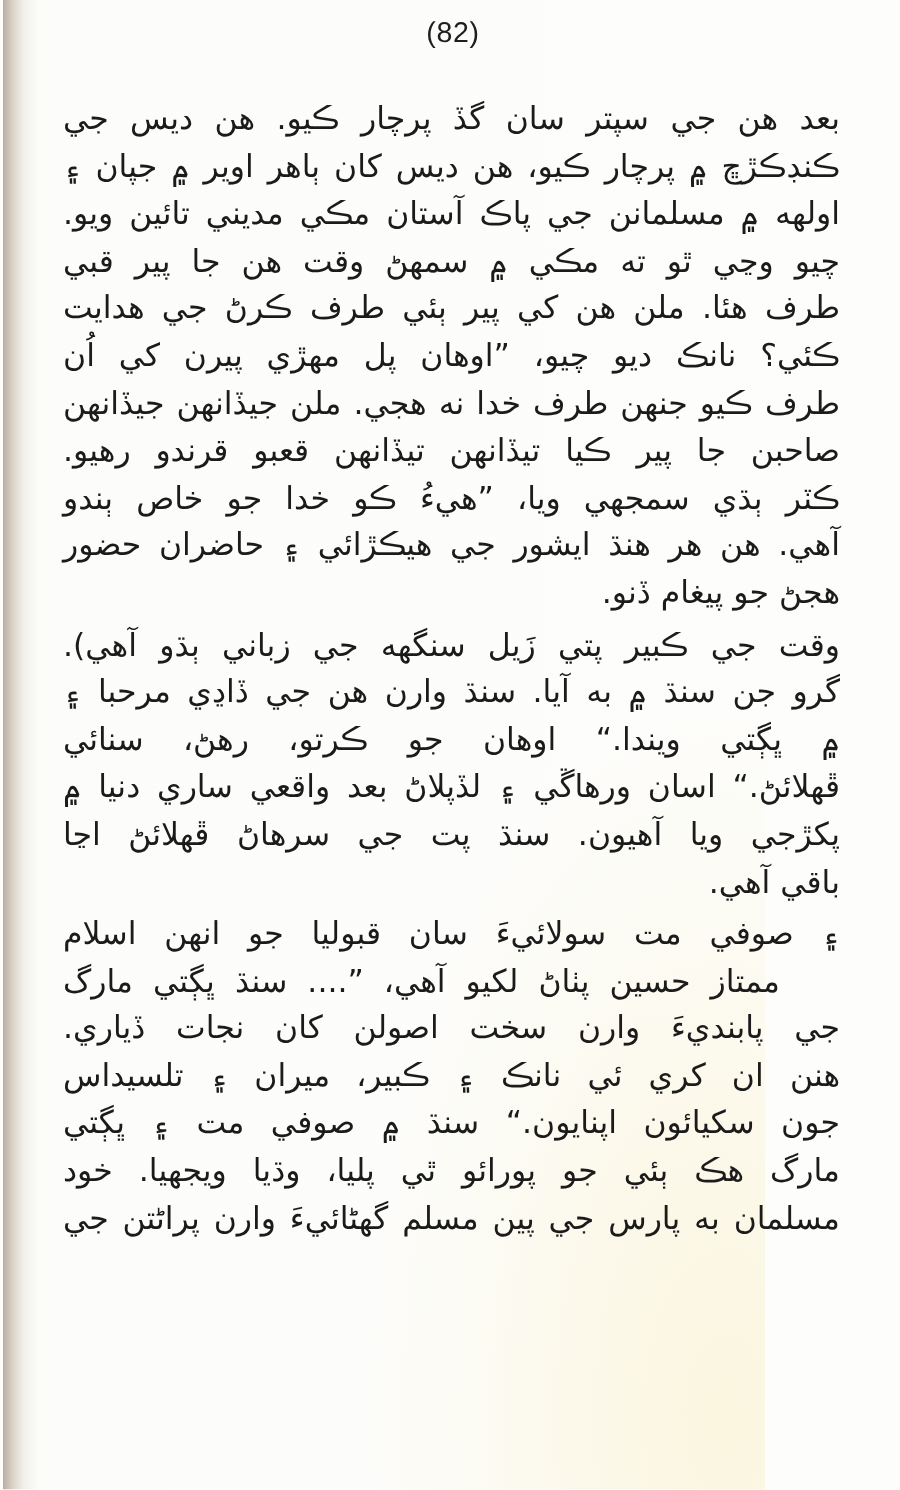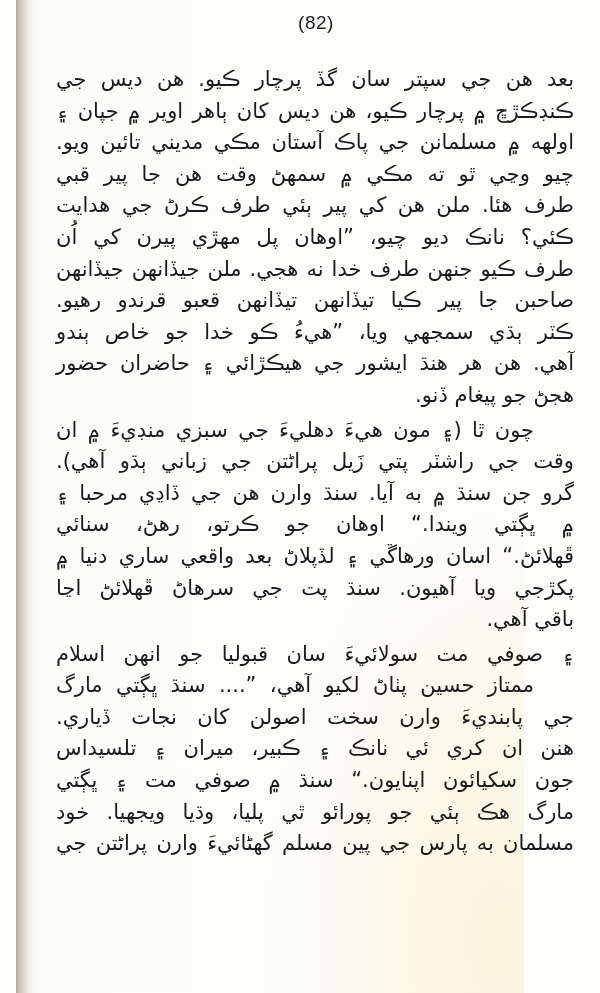--- a/index.html
+++ b/index.html
@@ -9,21 +9,21 @@
     body {
       width: 600px;
       height: 993px;
       overflow: hidden;
       background: #fdfdfb;
       position: relative;
       font-family: "DejaVu Sans", sans-serif;
     }
     .page {
       position: absolute;
-      left: 16px; top: 0;
+      left: 2px; top: 0;
       width: 508px;
       height: 993px;
       background:
         radial-gradient(ellipse at 95% 95%, rgba(250,240,200,0.55) 0%, rgba(255,255,255,0) 35%),
         linear-gradient(to right, #b9ada0 0px, #d9d1c6 6px, #f3f1ec 14px, #fcfcfa 24px, #fdfdfb 100%);
     }
     .page-number {
       position: absolute;
       top: 12px;
       left: 0;
@@ -83,22 +83,21 @@
       <span class="line">طرف هئا. ملن هن کي پير ٻئي طرف ڪرڻ جي هدايت</span>
       <span class="line">ڪئي؟ نانڪ ديو چيو، ”اوهان پل مهڙي پيرن کي اُن</span>
       <span class="line">طرف ڪيو جنهن طرف خدا نه هجي. ملن جيڏانهن جيڏانهن</span>
       <span class="line">صاحبن جا پير ڪيا تيڏانهن تيڏانهن قعبو قرندو رهيو.</span>
       <span class="line">ڪٽر ٻڌي سمجهي ويا، ”هيءُ ڪو خدا جو خاص ٻندو</span>
       <span class="line">آهي. هن هر هنڌ ايشور جي هيڪڙائي ۽ حاضران حضور</span>
       <span class="line last">هجڻ جو پيغام ڏنو.</span>
     </div>
 
     <div class="paragraph">
-      <span class="line indent">چون ٿا (۽ مون هيءَ دهليءَ جي سبزي منڊيءَ ۾ ان</span>
-      <span class="line">وقت جي راشٽر پتي زَيل پراڻتن جي زباني ٻڌو آهي).</span>
+      <span class="line">وقت جي ڪبير پتي زَيل سنگهه جي زباني ٻڌو آهي).</span>
       <span class="line">گرو جن سنڌ ۾ به آيا. سنڌ وارن هن جي ڏاڍي مرحبا ۽</span>
       <span class="line">۾ ڀڳتي ويندا.“ اوهان جو ڪرتو، رهڻ، سنائي</span>
       <span class="line">ڦهلائڻ.“ اسان ورهاڱي ۽ لڏپلاڻ بعد واقعي ساري دنيا ۾</span>
       <span class="line">پکڙجي ويا آهيون. سنڌ پت جي سرهاڻ ڦهلائڻ اڃا</span>
       <span class="line last">باقي آهي.</span>
     </div>
 
     <div class="paragraph">
       <span class="line">۽ صوفي مت سولائيءَ سان قبوليا جو انهن اسلام</span>
       <span class="line indent">ممتاز حسين پٺاڻ لکيو آهي، ”.... سنڌ ڀڳتي مارگ</span>

